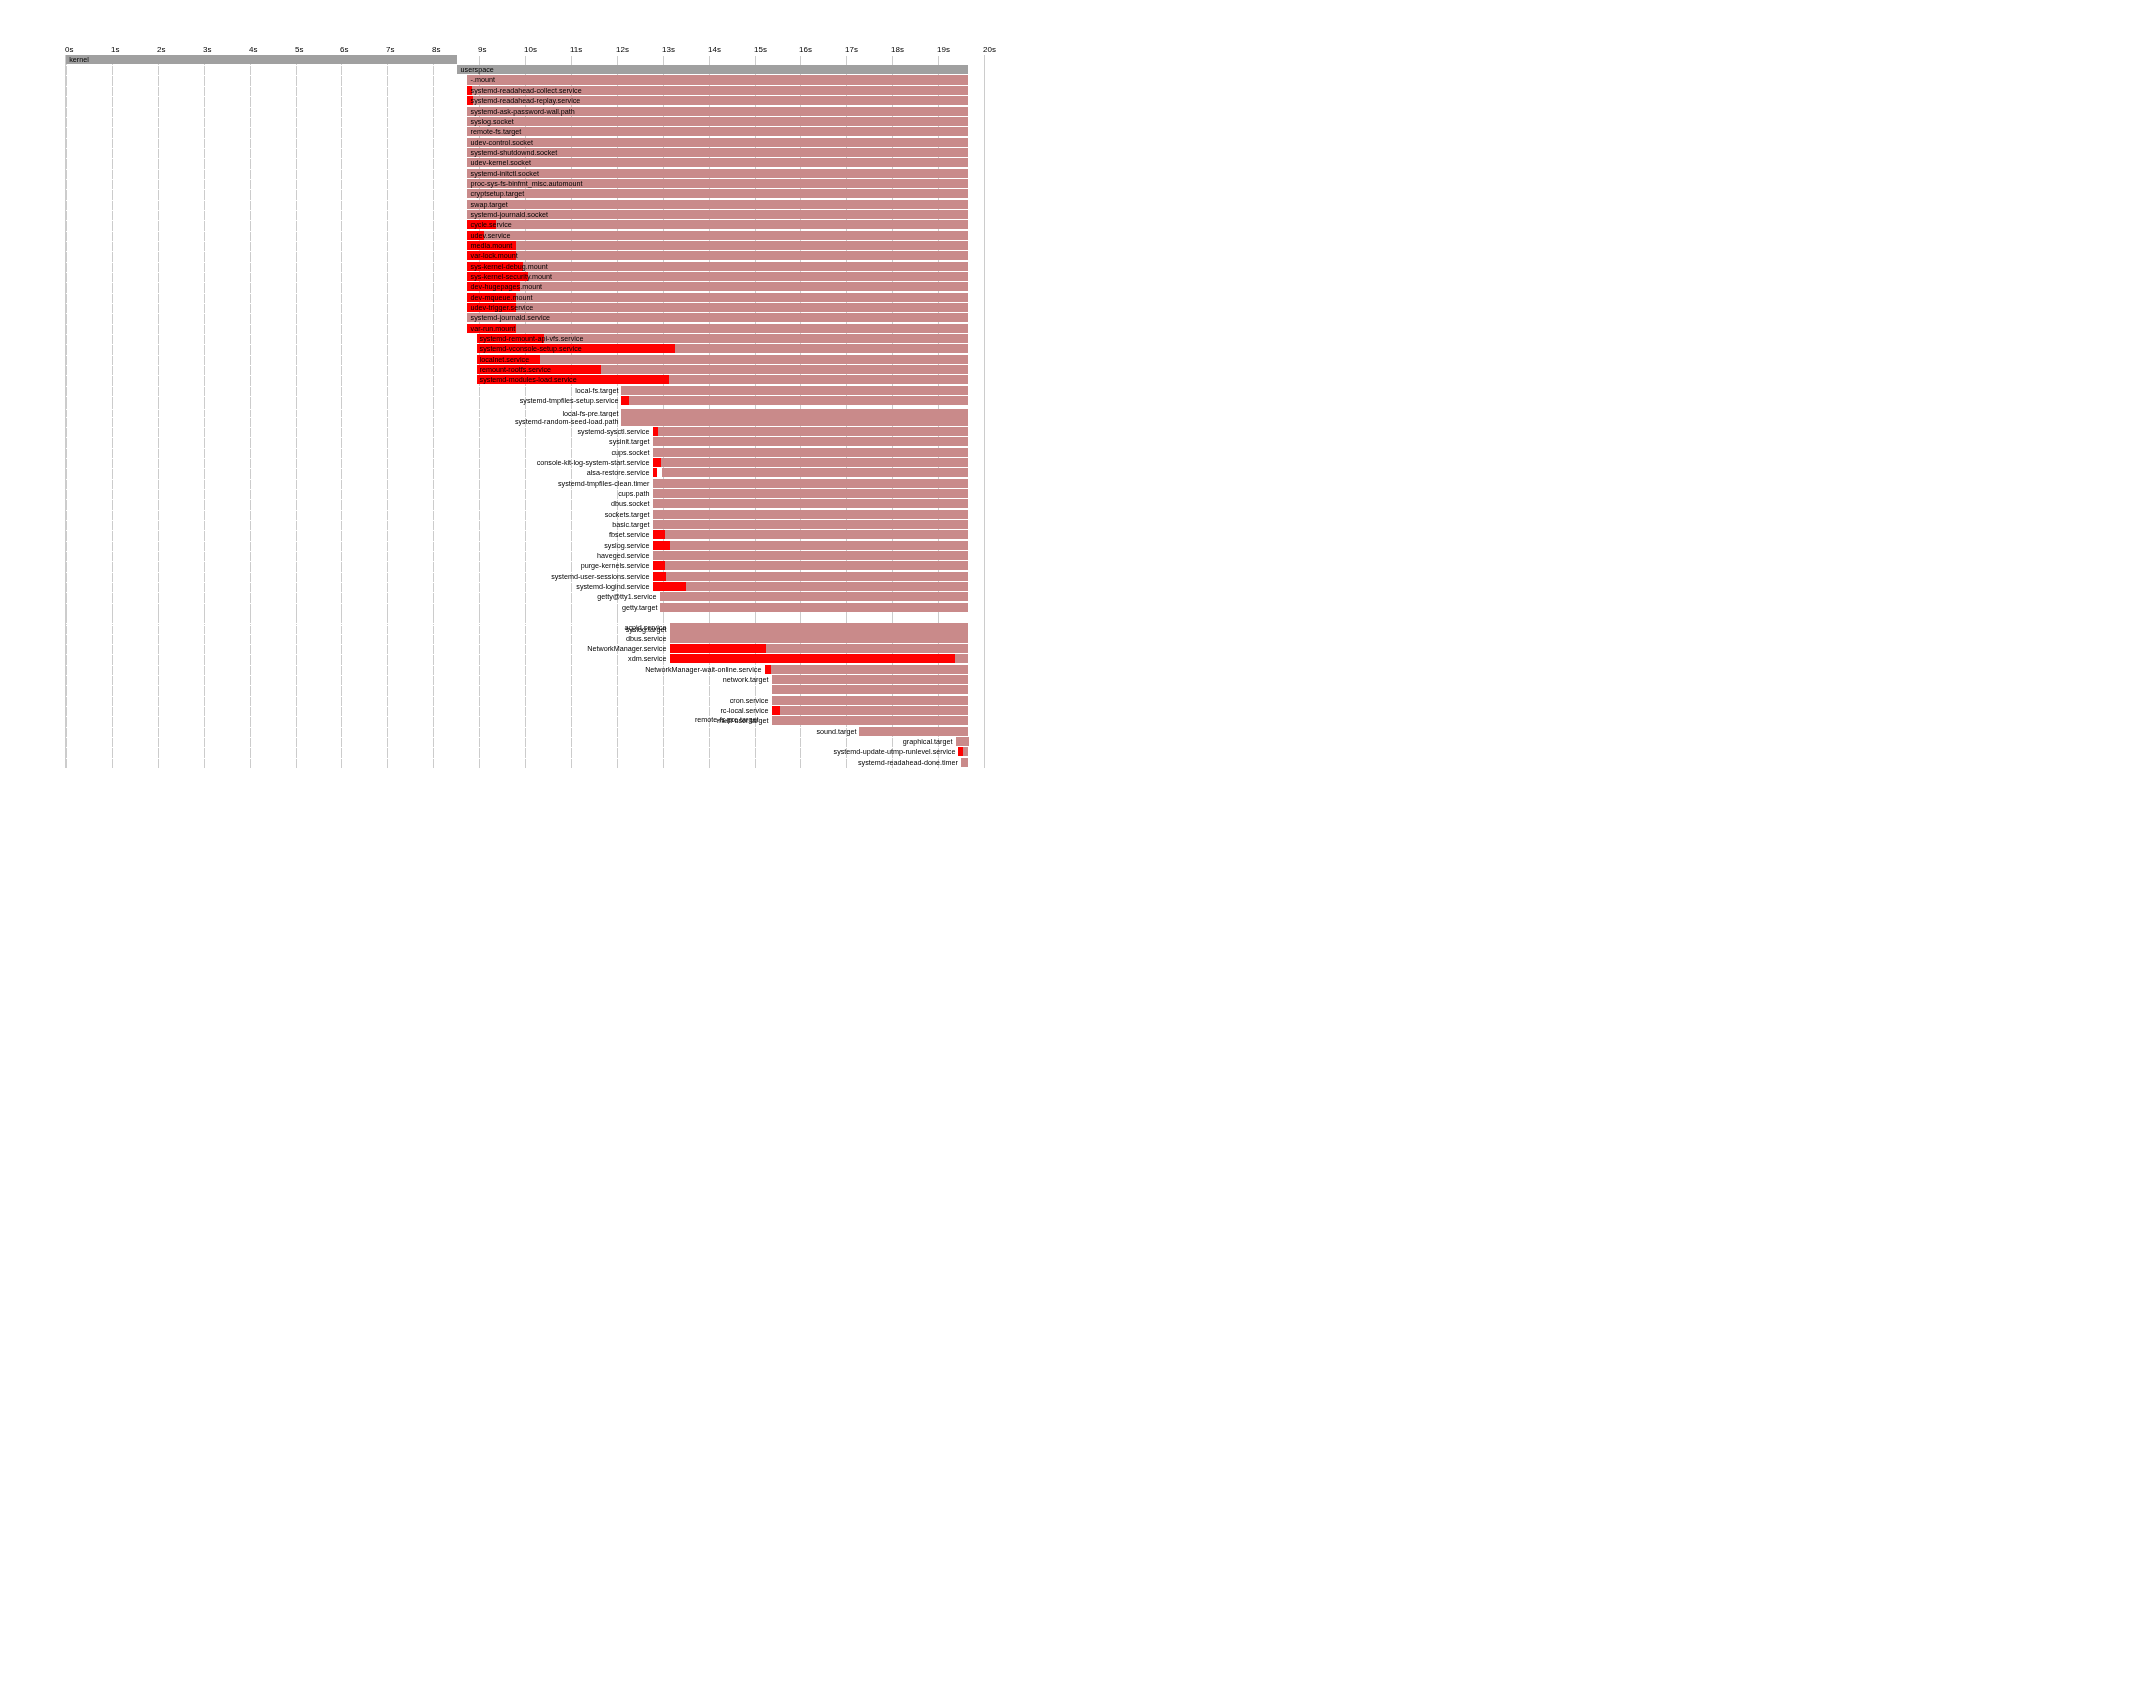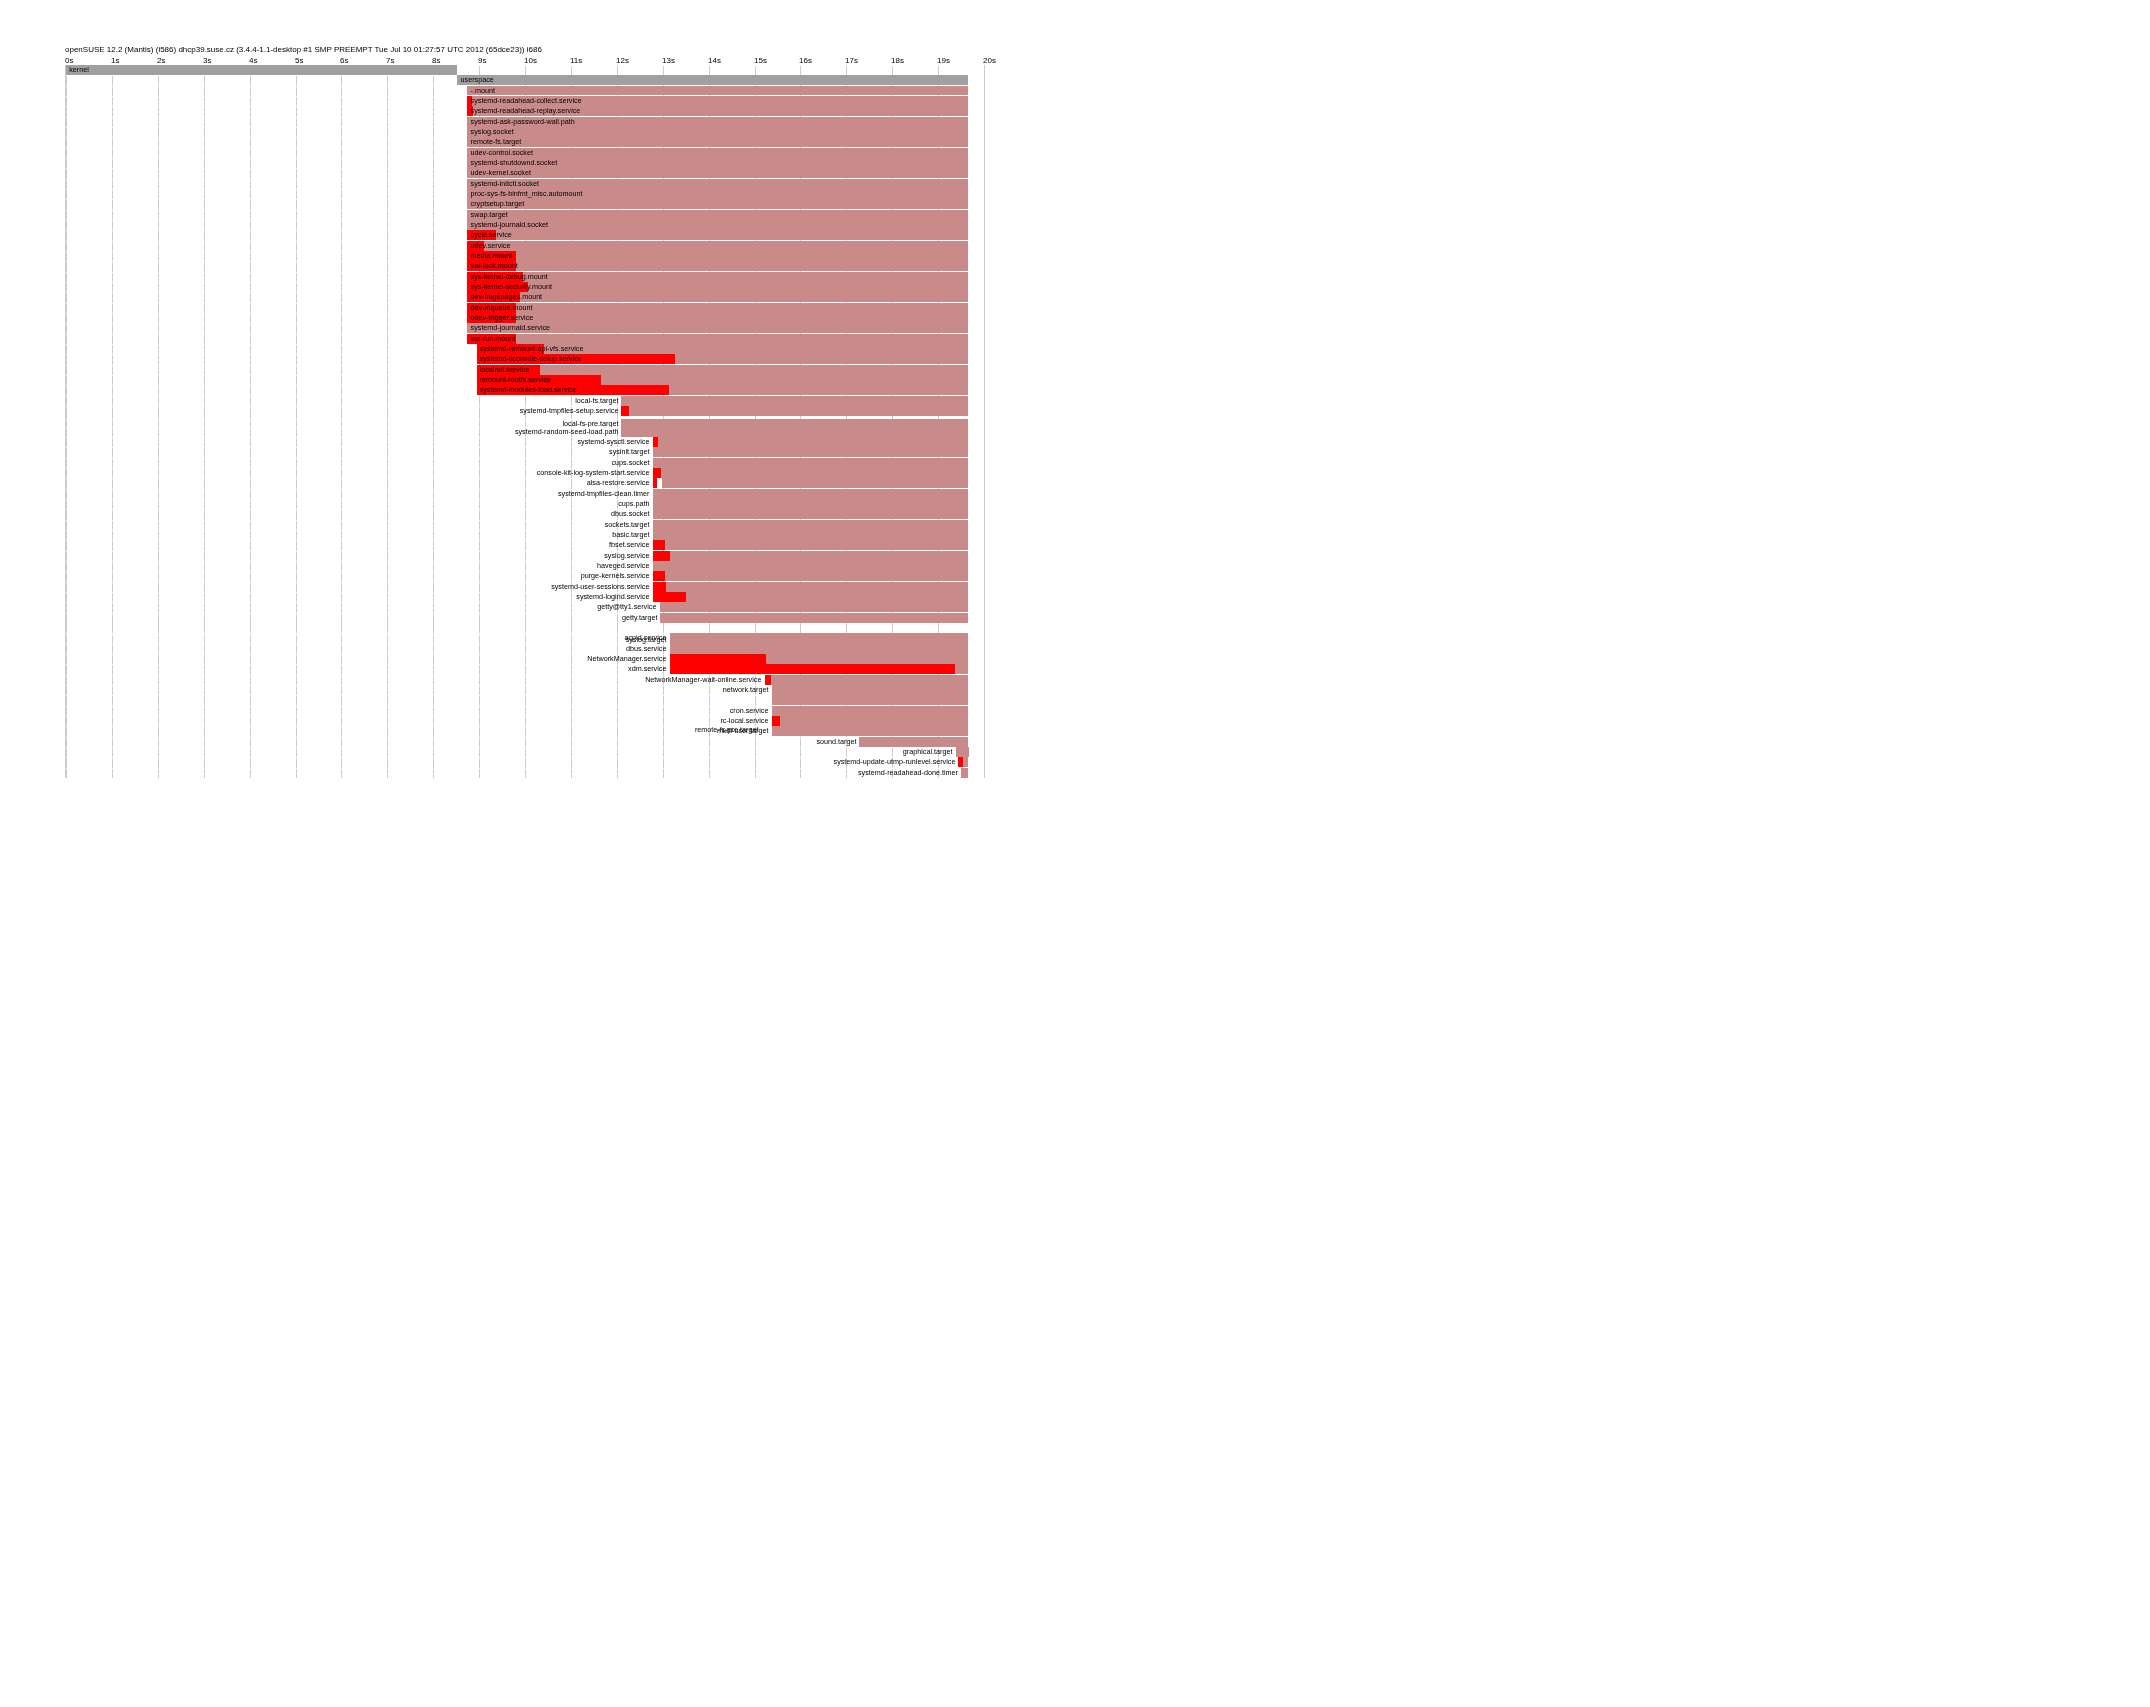--- a/index.html
+++ b/index.html
@@ -14,21 +14,20 @@
   .act{position:absolute;top:0;height:9.5px;background:#ff0000}
   .lbl{position:absolute;top:0;height:9.5px;line-height:9.5px;font-size:7.2px;white-space:nowrap;color:#000;padding:0 1.6px}
   .lbl.right{text-align:right}
   .row-border{position:absolute;left:0;right:0;top:0;border-top:0.8px solid #fff}
   #footer{margin-top:12.7px;font-size:8px;line-height:11px}
 </style>
 </head>
 <body>
 
 <div id="wrap">
-  <div id="header">openSUSE 12.2 (Mantis) (i586) dhcp39.suse.cz (3.4.4-1.1-desktop #1 SMP PREEMPT Tue Jul 10 01:27:57 UTC 2012 (65dce23)) i686</div>
   <div id="axis" style="width: 918px;">
       <div class="tick" style="left: 0px;">0s</div>
       <div class="tick" style="left: 46px;">1s</div>
       <div class="tick" style="left: 92px;">2s</div>
       <div class="tick" style="left: 138px;">3s</div>
       <div class="tick" style="left: 184px;">4s</div>
       <div class="tick" style="left: 230px;">5s</div>
       <div class="tick" style="left: 275px;">6s</div>
       <div class="tick" style="left: 321px;">7s</div>
       <div class="tick" style="left: 367px;">8s</div>

